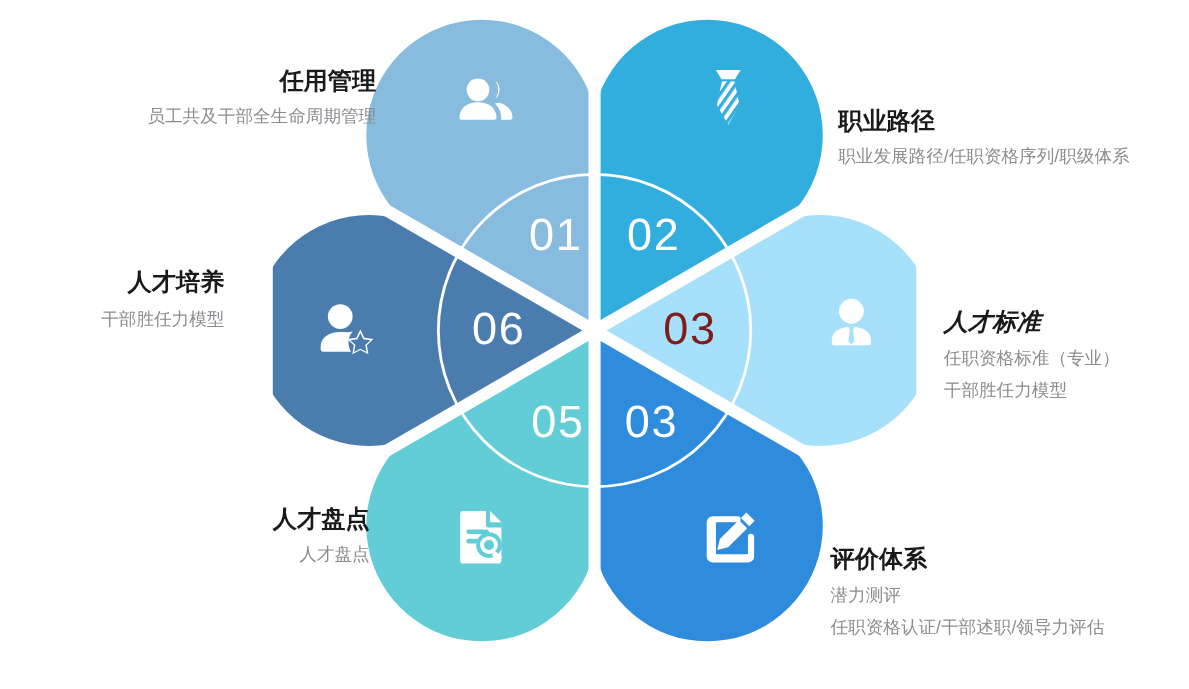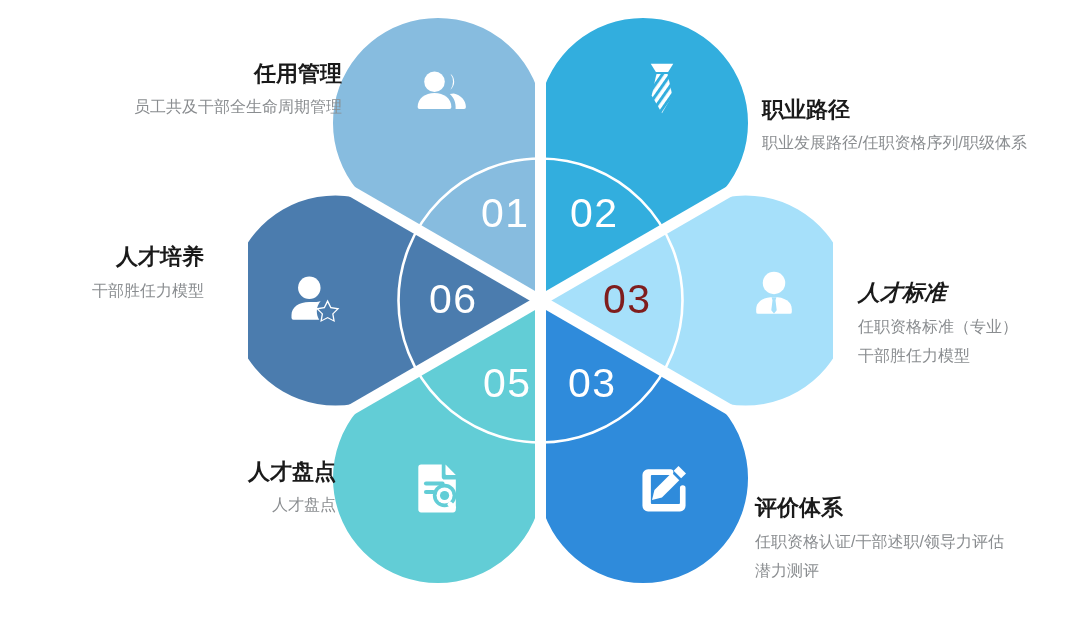--- a/index.html
+++ b/index.html
@@ -215,17 +215,17 @@
   </div>
 
   <div class="label right" id="lbl-03">
     <div class="title">人才标准</div>
     <div class="sub">任职资格标准（专业）</div>
     <div class="sub">干部胜任力模型</div>
   </div>
 
   <div class="label right" id="lbl-04">
     <div class="title">评价体系</div>
+    <div class="sub">潜力测评</div>
     <div class="sub">任职资格认证/干部述职/领导力评估</div>
-    <div class="sub">潜力测评</div>
   </div>
 
 </div>
 
 </body></html>

